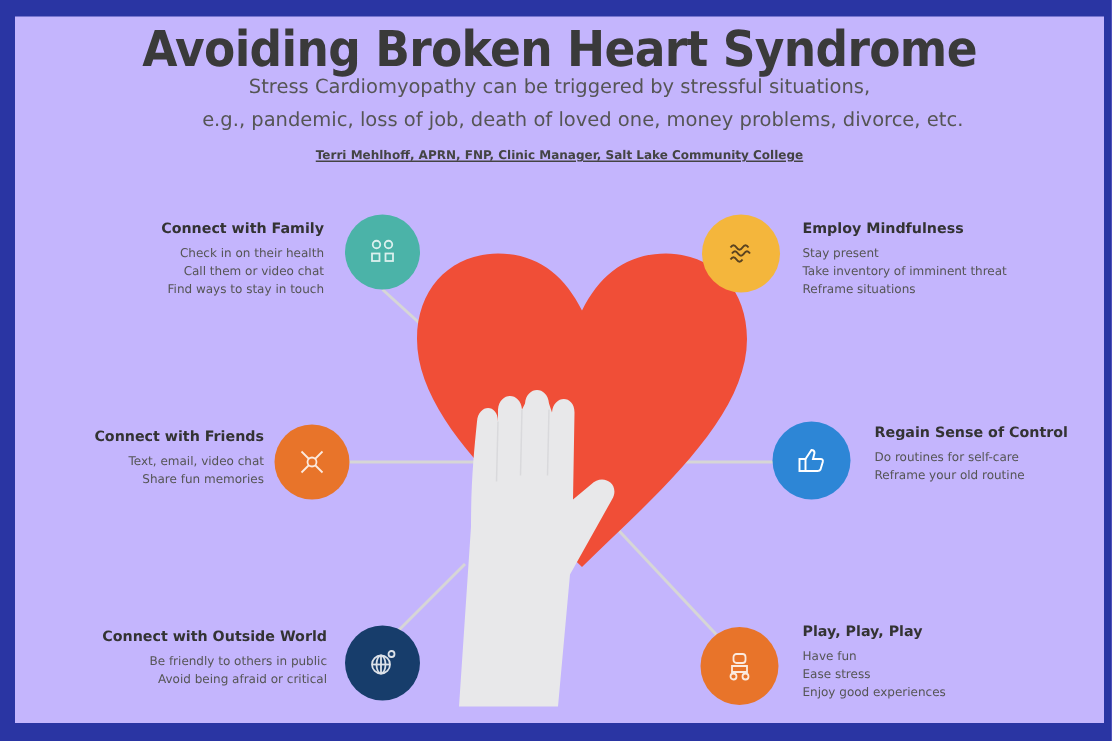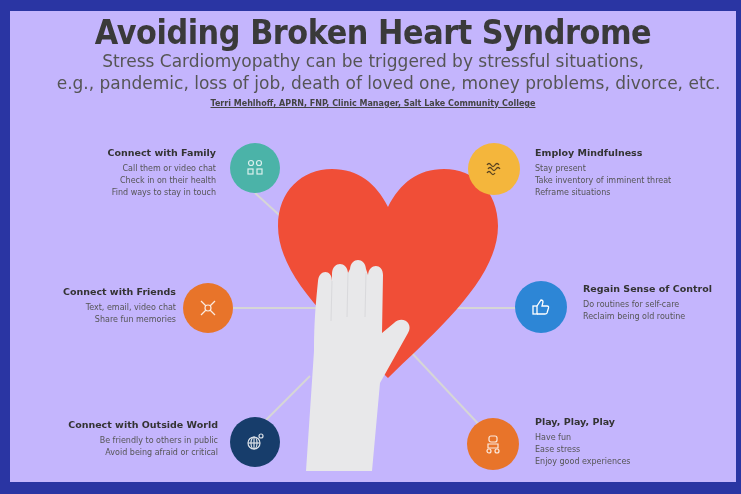--- a/index.html
+++ b/index.html
@@ -10,21 +10,21 @@
     background: #c4b5fd; overflow: hidden;
   }
   .title {
     position: absolute; left: 0; right: 0; top: 2px; text-align: center;
     font-size: 33px; font-weight: bold; color: #3a3a3a; letter-spacing: -0.5px;
     font-family: "DejaVu Sans", sans-serif;
     transform: scaleX(0.92);
   }
   .subtitle {
     position: absolute; left: 0; right: 0; text-align: center;
-    font-size: 17px; color: #555; font-family: "DejaVu Sans", sans-serif;
+    font-size: 13px; color: #555; font-family: "DejaVu Sans", sans-serif;
   }
   .sub1 { top: 40px; }
   .sub2 { top: 62px; padding-left: 31px; }
   .byline {
     position: absolute; left: 0; right: 0; top: 88px; text-align: center;
     font-size: 8px; font-weight: bold; color: #444; text-decoration: underline;
     font-family: "DejaVu Sans", sans-serif;
   }
   svg.art { position: absolute; left: 0; top: 0; }
   .item { position: absolute; font-family: "DejaVu Sans", sans-serif; }
@@ -61,22 +61,22 @@
       <g stroke="#d9d9dc" stroke-width="1">
         <line x1="322" y1="270" x2="321" y2="310"></line>
         <line x1="338" y1="262" x2="337" y2="306"></line>
         <line x1="356" y1="262" x2="355" y2="306"></line>
       </g>
     </g>
   </svg>
 
   <div class="item right" style="left:72px; top:136px; width:134px;">
     <div class="head">Connect with Family</div>
+    <div class="line">Check in on their health</div>
     <div class="line">Call them or video chat</div>
-    <div class="line">Check in on their health</div>
     <div class="line">Find ways to stay in touch</div>
   </div>
   <div class="circle" style="left:220px; top:132px; width:50px; height:50px; background:#4bb3a8;">
     <svg viewBox="0 0 24 24" fill="none" stroke="#ffffff" stroke-width="1.2" opacity="0.8">
         <circle cx="8" cy="7" r="2.5"></circle>
         <circle cx="16" cy="7" r="2.5"></circle>
         <rect x="5" y="13" width="5" height="5"></rect>
         <rect x="14" y="13" width="5" height="5"></rect>
       </svg>
   </div>
@@ -112,21 +112,21 @@
 
   <div class="circle" style="left:505px; top:270px; width:52px; height:52px; background:#2d86d6;">
     <svg viewBox="0 0 24 24" fill="none" stroke="#ffffff" stroke-width="1.3">
         <rect x="4" y="11" width="4" height="8"></rect>
         <path d="M8 11 l4 -6 q2 0 2 2 l-1 4 h5 q2 0 1.5 2 l-1.5 5 q-0.5 1 -2 1 h-8"></path>
       </svg>
   </div>
   <div class="item left" style="left:573px; top:272px; width:150px;">
     <div class="head">Regain Sense of Control</div>
     <div class="line">Do routines for self-care</div>
-    <div class="line">Reclaim being old routine</div>
+    <div class="line">Reframe your old routine</div>
   </div>
 
   <div class="item right" style="left:50px; top:408px; width:158px;">
     <div class="head">Connect with Outside World</div>
     <div class="line">Be friendly to others in public</div>
     <div class="line">Avoid being afraid or critical</div>
   </div>
   <div class="circle" style="left:220px; top:406px; width:50px; height:50px; background:#173d6b;">
     <svg viewBox="0 0 24 24" fill="none" stroke="#ffffff" stroke-width="1.2" opacity="0.85">
         <circle cx="11" cy="13" r="6"></circle>

